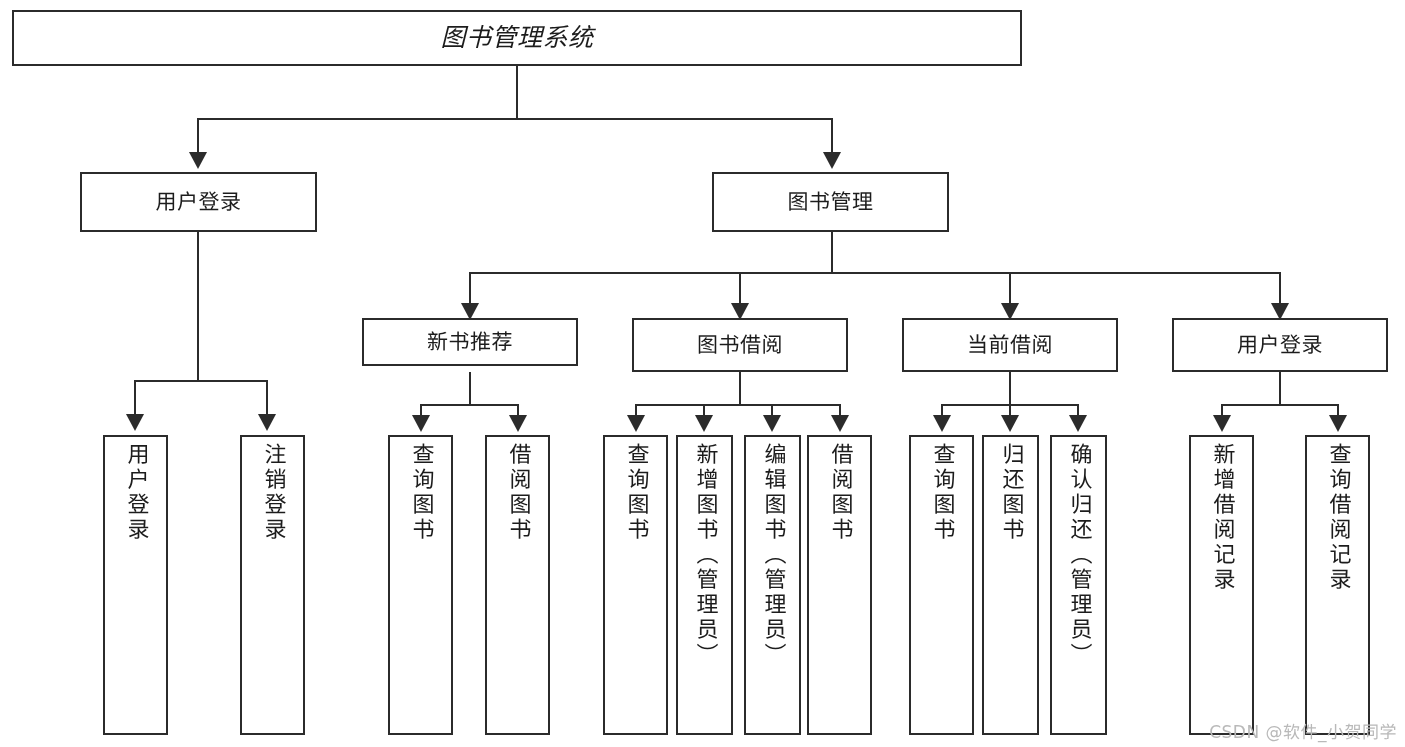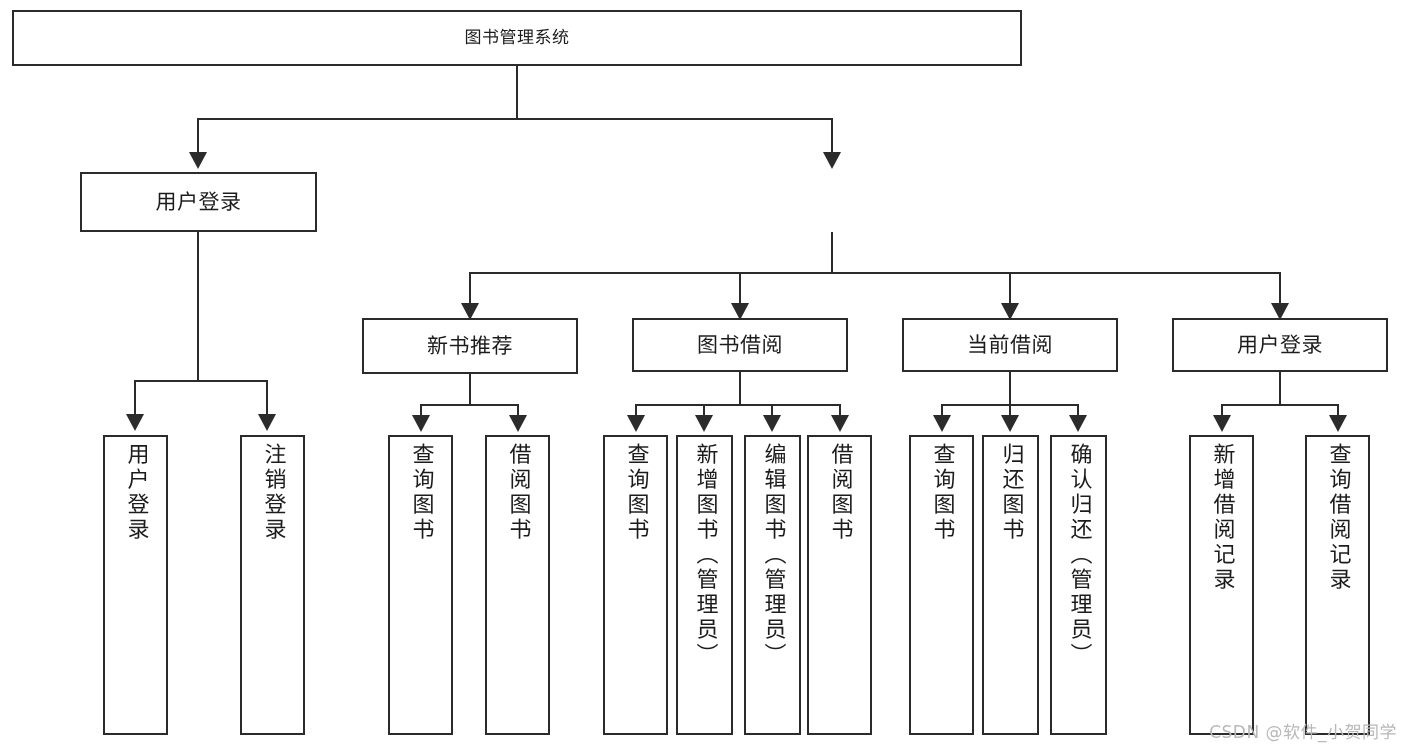--- a/index.html
+++ b/index.html
@@ -31,21 +31,21 @@
     text-align: center;
   }
   .node .label {
     font-size: 21px;
     line-height: 1.15;
     letter-spacing: 0.5px;
     color: #1c1c1c;
     white-space: nowrap;
   }
   
-  .node.root .label { font-size: 17px; }
+  .node.root .label { font-size: 25px; font-style: italic; }
   
   .node.vertical {
     align-items: flex-start;
     justify-content: center;
     padding-top: 6px;
   }
   .node.vertical .label {
     writing-mode: vertical-rl;
     text-orientation: upright;
     font-size: 22px;
@@ -100,40 +100,43 @@
 
   <div class="vline" style="left:197px; top:118px; width:2px; height:35px;"></div>
   <div class="arrow" style="left:189px; top:152px;"></div>
   <div class="vline" style="left:831px; top:118px; width:2px; height:35px;"></div>
   <div class="arrow" style="left:823px; top:152px;"></div>
 
   <div class="node" style="left:80px; top:172px; width:237px; height:60px;">
     <span class="label">用户登录</span>
   </div>
 
+  <div class="node" style="left:712px; top:172px; width:237px; height:60px;">
+    <span class="label">图书管理</span>
+  </div>
 
   <div class="vline" style="left:197px; top:232px; width:2px; height:150px;"></div>
   <div class="hline" style="left:134px; top:380px; width:132px; height:2px;"></div>
   <div class="vline" style="left:134px; top:380px; width:2px; height:35px;"></div>
   <div class="arrow" style="left:126px; top:414px;"></div>
   <div class="vline" style="left:266px; top:380px; width:2px; height:35px;"></div>
   <div class="arrow" style="left:258px; top:414px;"></div>
 
   <div class="vline" style="left:831px; top:232px; width:2px; height:42px;"></div>
   <div class="hline" style="left:469px; top:272px; width:812px; height:2px;"></div>
   <div class="vline" style="left:469px; top:272px; width:2px; height:32px;"></div>
   <div class="arrow" style="left:461px; top:303px;"></div>
   <div class="vline" style="left:739px; top:272px; width:2px; height:32px;"></div>
   <div class="arrow" style="left:731px; top:303px;"></div>
   <div class="vline" style="left:1009px; top:272px; width:2px; height:32px;"></div>
   <div class="arrow" style="left:1001px; top:303px;"></div>
   <div class="vline" style="left:1279px; top:272px; width:2px; height:32px;"></div>
   <div class="arrow" style="left:1271px; top:303px;"></div>
 
-  <div class="node" style="left:362px; top:318px; width:216px; height:56px;">
+  <div class="node" style="left:362px; top:318px; width:216px; height:48px;">
     <span class="label">新书推荐</span>
   </div>
   <div class="node" style="left:902px; top:318px; width:216px; height:54px;">
     <span class="label">当前借阅</span>
   </div>
   <div class="node" style="left:632px; top:318px; width:216px; height:54px;">
     <span class="label">图书借阅</span>
   </div>
   <div class="node" style="left:1172px; top:318px; width:216px; height:54px;">
     <span class="label">用户登录</span>

